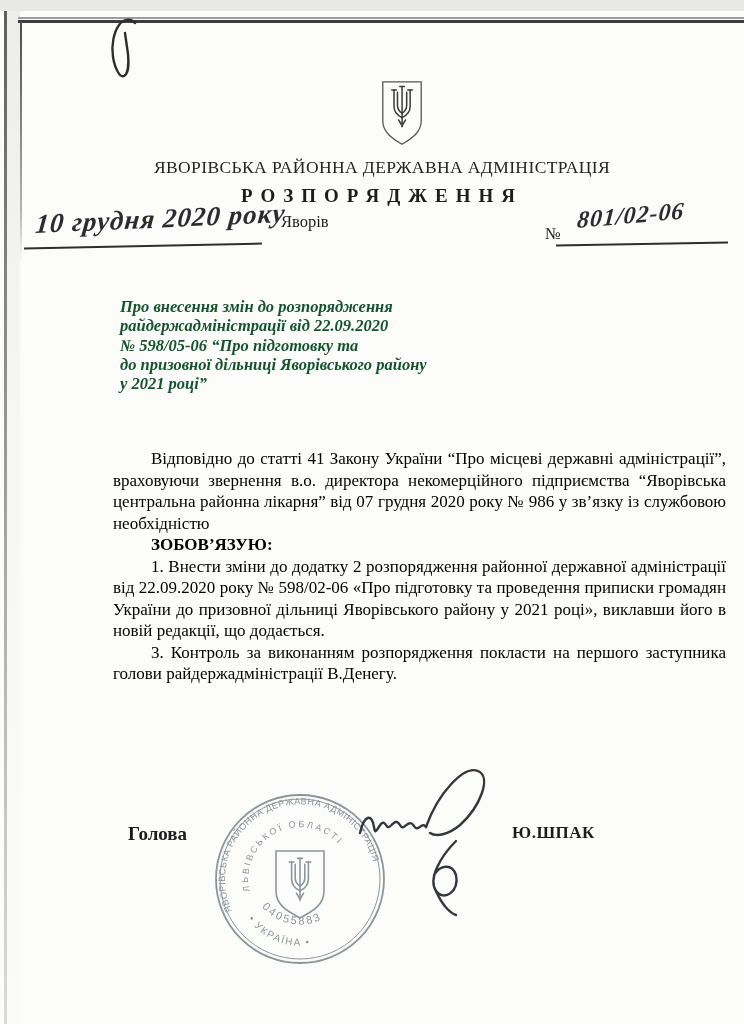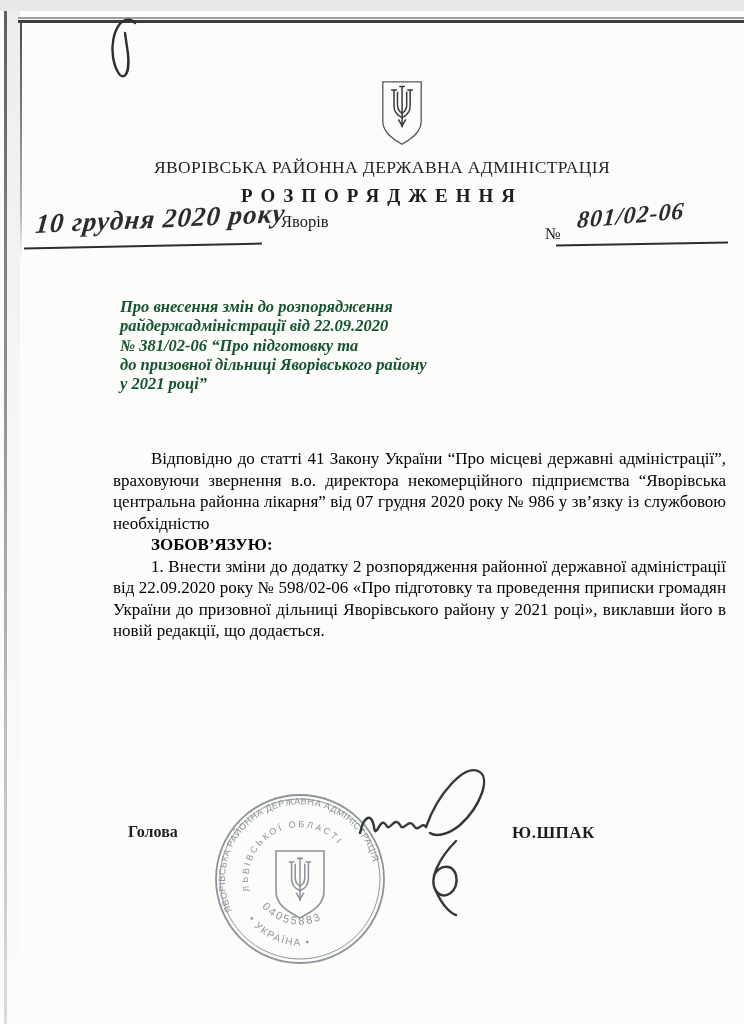--- a/index.html
+++ b/index.html
@@ -59,21 +59,21 @@
   }
   .subject span{display:block;}
   
   .body-flow{
     position:absolute;left:113px;top:437px;width:613px;
     font-size:17px;line-height:21.5px;text-align:justify;color:#000000;
   }
   .body-flow p{margin:0;text-indent:38px;}
   .resolve{margin-top:16px;margin-bottom:10px;font-weight:bold;text-indent:38px;font-size:17px;}
   
-  .sign-title{position:absolute;left:128px;top:812px;font-size:16px;font-weight:bold;}
+  .sign-title{position:absolute;left:128px;top:812px;font-size:19px;font-weight:bold;}
   .sign-name{position:absolute;left:512px;top:812px;font-size:17px;font-weight:bold;letter-spacing:0.5px;}
   .seal{position:absolute;left:212px;top:780px;color:#8d949b;}
   .seal text{fill:#8d949b;font-family:"Liberation Sans", sans-serif;}
   .signature{position:absolute;left:352px;top:752px;color:#34383d;}
   .paperclip{position:absolute;left:95px;top:6px;color:#2e2e2e;}
 </style>
 </head>
 <body>
 
 <div class="page">
@@ -115,29 +115,30 @@
   <span class="hw hw-date">10 грудня 2020 року</span>
   <div class="rule-date"></div>
   <span class="place">Яворів</span>
   <span class="num-label">№</span>
   <span class="hw hw-number">801/02-06</span>
   <div class="rule-number"></div>
 
   <div class="subject">
     <span>Про внесення змін до розпорядження</span>
     <span>райдержадміністрації від 22.09.2020</span>
-    <span>№ 381/02-06 “Про підготовку та</span>
+    <span>№ 598/05-06 “Про підготовку та</span>
     <span>до призовної дільниці Яворівського району</span>
     <span>у 2021 році”</span>
   </div>
 
   <div class="body-flow">
     <p>Відповідно до статті 41 Закону України “Про місцеві державні адміністрації”, враховуючи звернення в.о. директора некомерційного підприємства “Яворівська центральна районна лікарня” від 07 грудня 2020 року № 986 у зв’язку із службовою  необхідністю</p>
     <p class="resolve">ЗОБОВ’ЯЗУЮ:</p>
     <p>1. Внести зміни до додатку 2 розпорядження районної державної адміністрації від 22.09.2020 року № 598/02-06 «Про підготовку та проведення приписки громадян України до призовної дільниці Яворівського району у 2021 році», виклавши його в новій редакції, що додається.</p>
+    <p>3. Контроль за виконанням розпорядження покласти на першого заступника голови райдержадміністрації В.Денегу.</p>
   </div>
 
   <span class="sign-title">Голова</span>
   <span class="sign-name">Ю.ШПАК</span>
 
   <svg class="seal" width="176" height="176" viewBox="0 0 176 176">
     <defs>
       <path id="seal-arc-outer" d="M 20 120 A 75 75 0 1 1 156 120" fill="none"></path>
       <path id="seal-arc-inner" d="M 38 100 A 51.5 51.5 0 1 1 138 100" fill="none"></path>
       <path id="seal-arc-code" d="M 50 116 A 50 50 0 0 0 126 116" fill="none"></path>

